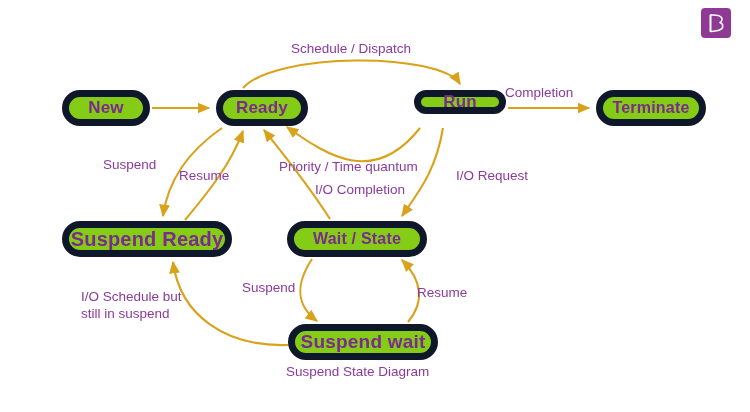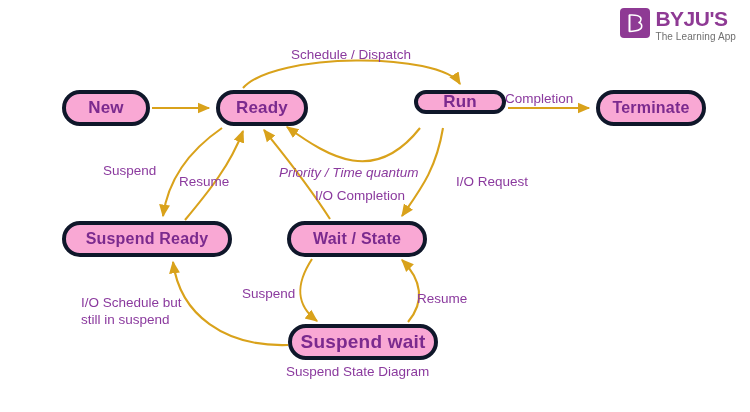--- a/index.html
+++ b/index.html
@@ -4,37 +4,36 @@
 <style>
   html,body{margin:0;padding:0;}
   body{
     width:750px;height:412px;background:#ffffff;
     font-family:"Liberation Sans", sans-serif;
     position:relative;overflow:hidden;
   }
   #canvas{position:absolute;left:0;top:0;width:750px;height:412px;}
   .node{
     position:absolute;
-    background:#f9a8d4;
-    border:4px solid #0f172a;
+    background:#84cc16;
+    border:7px solid #0f172a;
     border-radius:999px;
     color:#7b2a8e;
     font-weight:bold;
     display:flex;align-items:center;justify-content:center;
     box-sizing:border-box;
     white-space:nowrap;
     letter-spacing:0.2px;
   }
   .lbl{
     position:absolute;
     color:#8b3a9e;
     font-size:13.5px;
     white-space:nowrap;
     line-height:15px;
-    margin-top:6px;
   }
   .lbl.multi{white-space:normal;}
   .caption{
     position:absolute;
     color:#8b3a9e;
     font-size:13.5px;
     white-space:nowrap;
   }
   
   #logo{position:absolute;right:14px;top:8px;display:flex;align-items:flex-start;}
@@ -86,35 +85,35 @@
 </svg>
 
 <div class="node" style="left:62px;top:90px;width:88px;height:36px;font-size:17px;">New</div>
 
 <div class="node" style="left:216px;top:90px;width:92px;height:36px;font-size:17px;">Ready</div>
 
 <div class="node" style="left:414px;top:90px;width:92px;height:24px;font-size:17px;">Run</div>
 
 <div class="node" style="left:596px;top:90px;width:110px;height:36px;font-size:16px;text-align:center;">Terminate</div>
 
-<div class="node" style="left:62px;top:221px;width:170px;height:36px;font-size:16px;">Suspend Ready</div>
+<div class="node" style="left:62px;top:221px;width:170px;height:36px;font-size:20px;">Suspend Ready</div>
 
 <div class="node" style="left:287px;top:221px;width:140px;height:36px;font-size:16px;">Wait / State</div>
 
 <div class="node" style="left:288px;top:324px;width:150px;height:36px;font-size:19px;">Suspend wait</div>
 
 <div class="lbl" style="left:291px;top:41px;">Schedule / Dispatch</div>
 
 <div class="lbl" style="left:505px;top:85px;">Completion</div>
 
 <div class="lbl" style="left:103px;top:157px;">Suspend</div>
 
 <div class="lbl" style="left:179px;top:168px;">Resume</div>
 
-<div class="lbl" style="left:279px;top:159px;font-style:italic;">Priority / Time quantum</div>
+<div class="lbl" style="left:279px;top:159px;">Priority / Time quantum</div>
 
 <div class="lbl multi" style="left:315px;top:182px;width:95px;text-align:left;">I/O
 Completion</div>
 
 <div class="lbl" style="left:456px;top:168px;">I/O Request</div>
 
 <div class="lbl" style="left:242px;top:280px;">Suspend</div>
 
 <div class="lbl" style="left:417px;top:285px;">Resume</div>
 
@@ -124,17 +123,13 @@
 
 <div class="caption" style="left:286px;top:364px;">Suspend State Diagram</div>
 
 <div id="logo">
   <div id="logo-mark">
     <svg width="18" height="20" viewBox="0 0 18 20" xmlns="http://www.w3.org/2000/svg">
       <path d="M3.5 2 C3.5 2 12.5 1.5 14.5 4.5 C16.5 7.5 13 9.5 13 9.5 C13 9.5 16.5 11 15.5 14.5 C14.5 18 5 18.5 3.5 18.5 Z" fill="none" stroke="#ffffff" stroke-width="1.6" stroke-linejoin="round"></path>
       <path d="M3.5 2 L3.5 18.5" fill="none" stroke="#ffffff" stroke-width="1.6"></path>
     </svg>
   </div>
-  <div id="logo-text-wrap">
-    <div id="logo-word">BYJU'S</div>
-    <div id="logo-tag">The Learning App</div>
-  </div>
 </div>
 
 </body></html>

